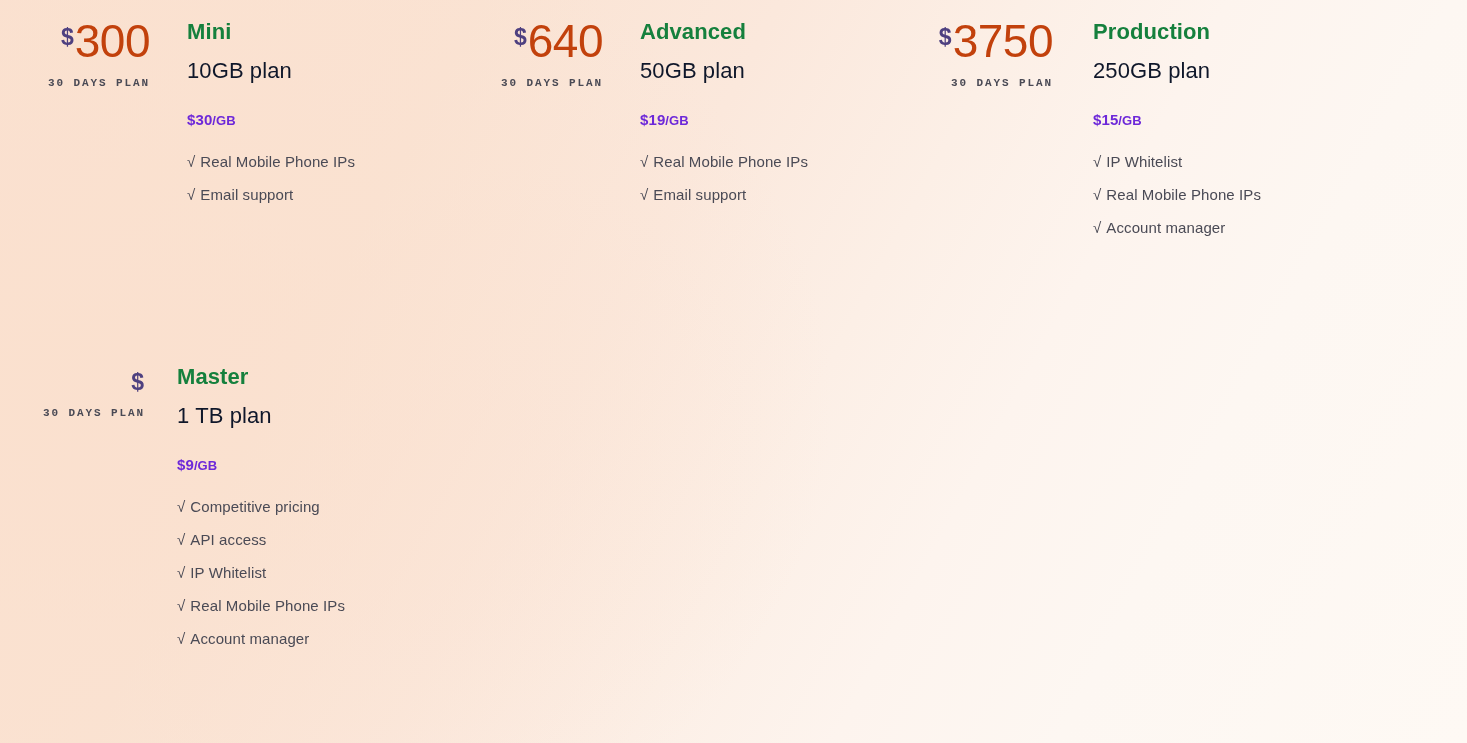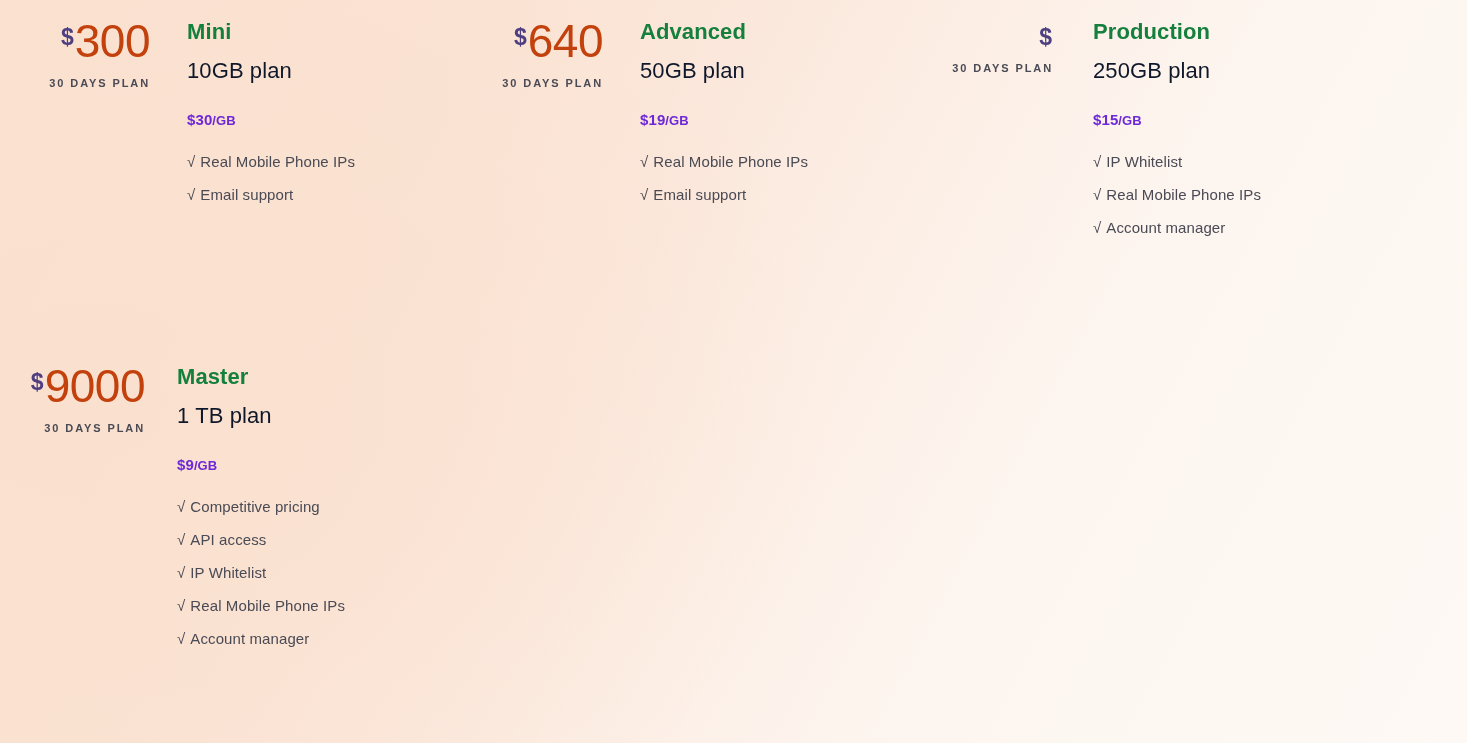--- a/index.html
+++ b/index.html
@@ -82,20 +82,21 @@
     line-height: 0.95;
   }
 
   .period {
     font-size: 11px;
     font-weight: 700;
     letter-spacing: 1.9px;
     color: #4A4A55;
     margin-top: 13px;
     white-space: nowrap;
+    font-family: Liberation Mono, monospace;
   }
 
   .detail-col {
     flex: 0 0 auto;
   }
 
   .plan-name {
     font-size: 22px;
     font-weight: 700;
     color: #15803d;
@@ -209,20 +210,21 @@
         <li class="feature"><span class="check">√</span><span>Real Mobile Phone IPs</span></li>
         <li class="feature"><span class="check">√</span><span>Email support</span></li>
       </ul>
     </div>
   </div>
 
   <div class="plan" id="plan-production">
     <div class="price-col">
       <div class="price-line">
         <span class="currency">$</span>
+        <span class="amount">3750</span>
       </div>
       <div class="period">30 DAYS PLAN</div>
     </div>
     <div class="detail-col">
       <div class="plan-name">Production</div>
       <div class="plan-size">250GB plan</div>
       <div class="rate">
         <span>$15</span><span class="rate-unit">/GB</span>
       </div>
       <ul class="features">
@@ -230,21 +232,20 @@
         <li class="feature"><span class="check">√</span><span>Real Mobile Phone IPs</span></li>
         <li class="feature"><span class="check">√</span><span>Account manager</span></li>
       </ul>
     </div>
   </div>
 
   <div class="plan" id="plan-master">
     <div class="price-col">
       <div class="price-line">
         <span class="currency">$</span>
-        <span class="amount">9000</span>
       </div>
       <div class="period">30 DAYS PLAN</div>
     </div>
     <div class="detail-col">
       <div class="plan-name">Master</div>
       <div class="plan-size">1 TB plan</div>
       <div class="rate">
         <span>$9</span><span class="rate-unit">/GB</span>
       </div>
       <ul class="features">

